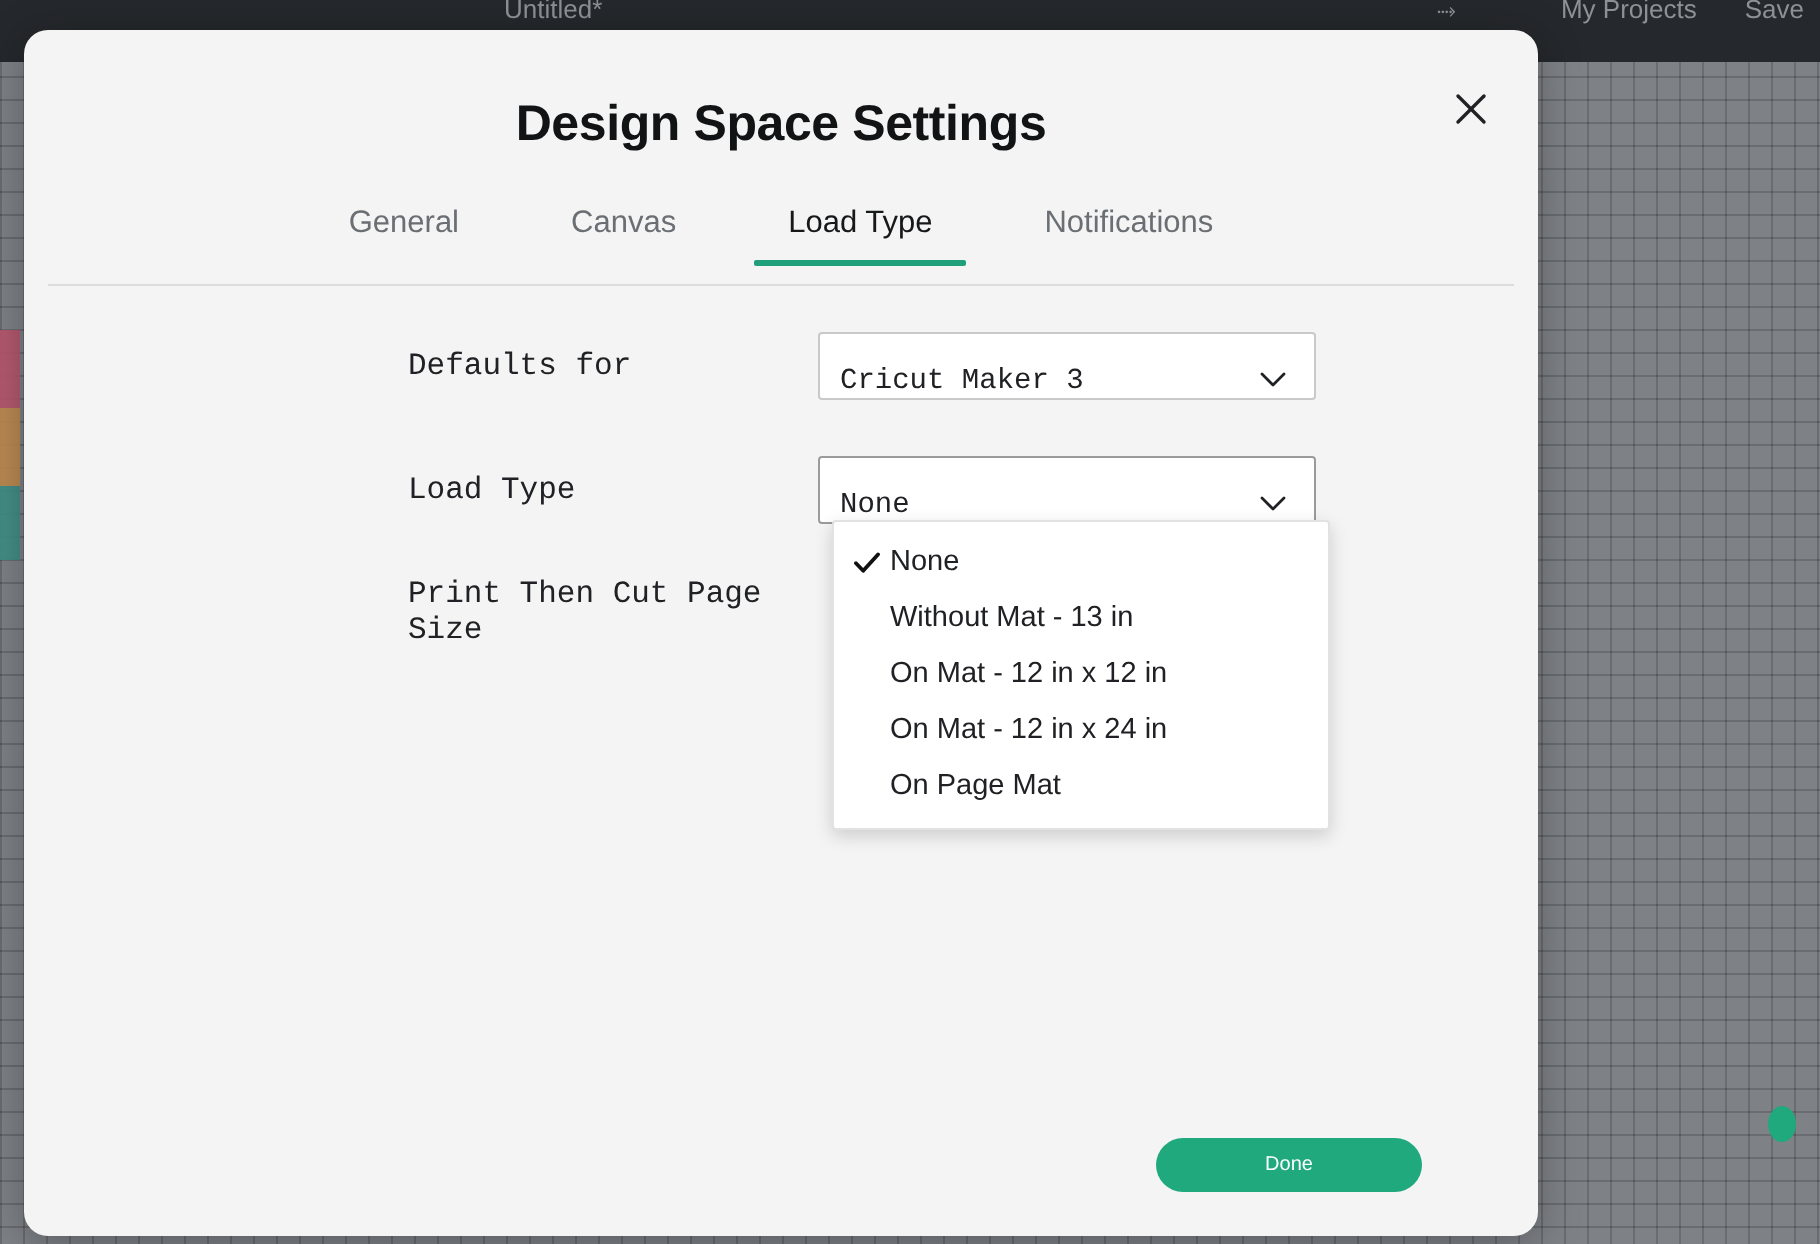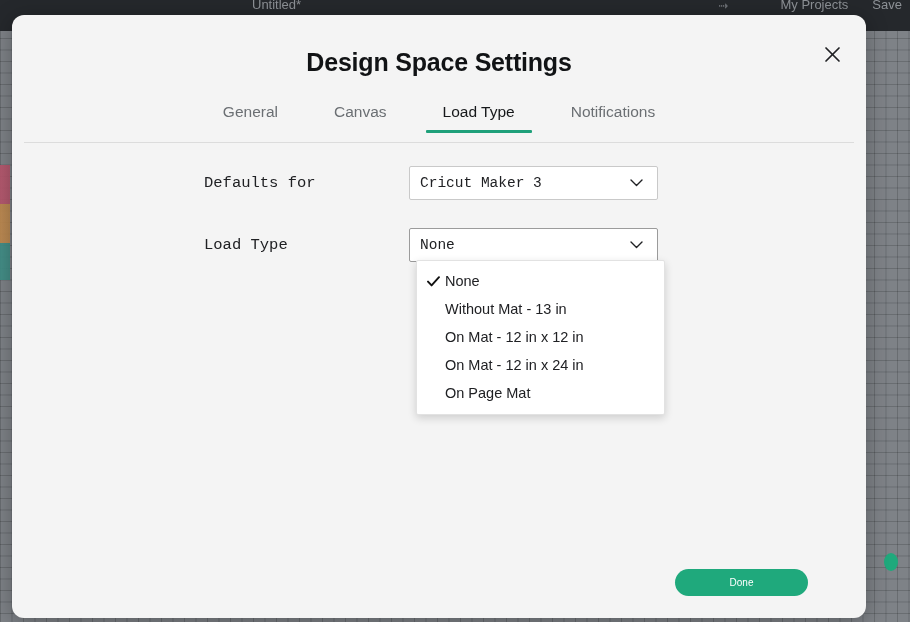--- a/index.html
+++ b/index.html
@@ -93,21 +93,21 @@
     height: 18px;
     border-radius: 50%;
     background: #1fa97c;
   }
 
   
   #settings-modal {
     position: absolute;
     left: 12px;
     top: 15px;
-    width: 854px;
+    width: 757px;
     height: 603px;
     background: #f4f4f4;
     border-radius: 12px;
     box-shadow: 0 4px 22px rgba(0,0,0,0.30);
     overflow: hidden;
   }
 
   #close-button {
     position: absolute;
     top: 25px;
@@ -200,22 +200,22 @@
   }
 
   .select-box {
     position: relative;
     width: 249px;
     height: 34px;
     background: #ffffff;
     border: 1px solid #c9c9c9;
     border-radius: 2px;
     display: flex;
-    align-items: center;
-    padding: 0 10px;
+    align-items: flex-start;
+    padding: 16px 10px;
     box-sizing: border-box;
     cursor: pointer;
     font-size: 14.5px;
     color: #202124;
   }
   .select-box.open {
     border-color: #9b9b9b;
   }
   .select-value { flex: 1; }
   .chevron {
@@ -343,20 +343,23 @@
       <div class="select-box open">
         <span class="select-value">None</span>
         <span class="chevron">
           <svg width="13" height="8" viewBox="0 0 13 8" aria-hidden="true">
             <polyline points="1,1 6.5,6.5 12,1" fill="none" stroke="#202124" stroke-width="1.4" stroke-linecap="round" stroke-linejoin="round"></polyline>
           </svg>
         </span>
       </div>
     </div>
 
+    <div class="form-row" id="row-pagesize">
+      <span class="form-label">Print Then Cut Page Size</span>
+    </div>
   </div>
 
   <div id="dropdown-menu">
     <div class="dropdown-item">
       <span class="dropdown-check">
         <svg width="13" height="11" viewBox="0 0 13 11" aria-hidden="true">
           <polyline points="1,5.6 4.6,9.4 12,1.2" fill="none" stroke="#111" stroke-width="1.9" stroke-linecap="round" stroke-linejoin="round"></polyline>
         </svg>
       </span>
       <span>None</span>

